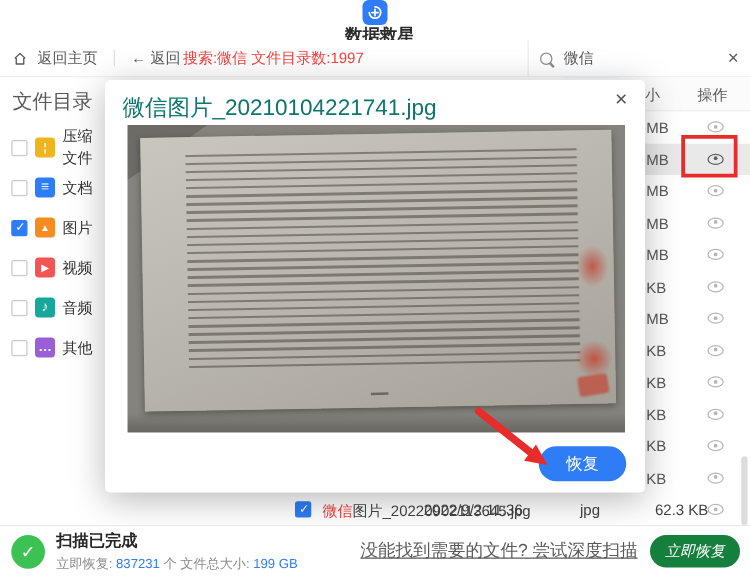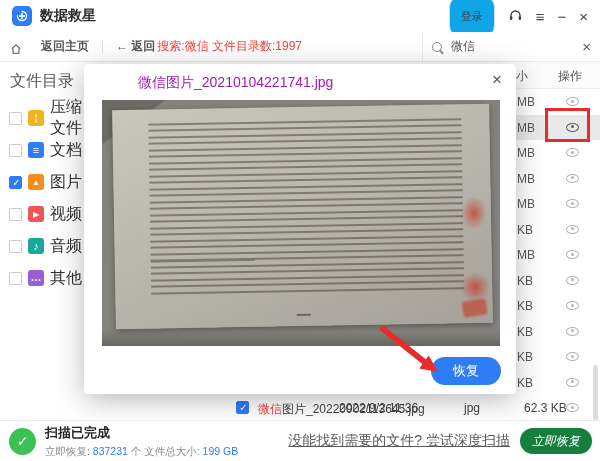--- a/index.html
+++ b/index.html
@@ -2,41 +2,41 @@
 <html><head>
 <meta charset="utf-8">
 <style>
   html,body{margin:0;padding:0;}
   body{
     width:600px;height:461px;position:relative;overflow:hidden;background:#fff;
     font-family:"Liberation Sans","DejaVu Sans",sans-serif;
     -webkit-font-smoothing:antialiased;
   }
   
-  .titlebar{position:absolute;left:0;top:0;right:0;height:32px;display:flex;align-items:center;padding:0 12px;box-sizing:border-box;background:#fff;}
+  .titlebar{position:absolute;left:0;top:0;right:0;height:32px;display:flex;align-items:center;padding:0 12px;box-sizing:border-box;background:#fff;flex-direction:column;}
   .logo{width:20px;height:20px;border-radius:5px;background:#2e7cf6;display:flex;align-items:center;justify-content:center;flex:none;}
   .app-name{font-size:14px;font-weight:bold;color:#2b2b2b;margin-left:8px;}
   .tb-right{margin-left:auto;display:flex;align-items:center;gap:13px;}
   .login-btn{border:1px solid #d9d9d9;border-radius:11px;padding:12px 11px;font-size:11px;color:#404040;background:#0ea5e9;cursor:pointer;}
   .win-glyph{font-size:15px;color:#404040;line-height:1;cursor:pointer;}
   
   .toolbar{position:absolute;top:32px;left:0;right:0;height:30px;border-bottom:1px solid #ebebeb;display:flex;align-items:center;font-size:12px;color:#595959;background:#fff;box-sizing:border-box;}
-  .tb-item{display:flex;align-items:flex-end;gap:19px;cursor:pointer;font-weight:bold;}
+  .tb-item{display:flex;align-items:center;gap:8px;cursor:pointer;}
   .tb-home{margin-left:10px;}
   .tb-div{width:1px;height:13px;background:#e0e0e0;margin:0 13px;}
   .tb-summary{color:#f53f3f;margin-left:2px;white-space:nowrap;text-align:right;}
   .tb-search{margin-left:auto;width:178px;height:100%;border-left:1px solid #ebebeb;display:flex;align-items:center;padding:0 9px;gap:7px;box-sizing:border-box;}
   .mag{width:8px;height:8px;border:1.5px solid #8c8c8c;border-radius:50%;position:relative;flex:none;}
   .mag::after{content:'';position:absolute;width:5px;height:1.5px;background:#8c8c8c;transform:rotate(45deg);left:6px;top:8px;}
   .tb-search input{border:none;outline:none;flex:1;font-size:12px;color:#595959;font-family:inherit;min-width:0;background:transparent;}
   .search-clear{color:#595959;font-size:15px;cursor:pointer;}
   
   .sidebar{position:absolute;left:0;top:62px;width:84px;bottom:41px;background:#fff;}
   .sb-title{text-align:center;padding:9px 0 10px;font-size:16px;color:#595959;}
-  .sb-item{display:flex;align-items:center;height:32px;padding-left:9px;gap:6px;font-size:16px;color:#333;cursor:pointer;}
+  .sb-item{display:flex;align-items:center;height:32px;padding-left:9px;gap:6px;font-size:12px;color:#333;cursor:pointer;}
   .cb{width:13px;height:13px;border:1px solid #c9c9c9;border-radius:2px;background:#fff;flex:none;box-sizing:border-box;position:relative;}
   .cb.checked{background:#2e7cf6;border-color:#2e7cf6;}
   .cb.checked::after{content:"✓";position:absolute;left:0;top:0;width:13px;height:13px;color:#fff;font-size:10px;line-height:12px;text-align:center;}
   .fic{width:16px;height:16px;border-radius:3px;flex:none;color:#fff;text-align:center;line-height:16px;font-size:9px;}
   .ic-zip{background:#f0b41e;}   .ic-zip::after{content:"¦";font-weight:bold;}
   .ic-doc{background:#2e7cf6;}   .ic-doc::after{content:"≡";font-size:11px;}
   .ic-img{background:#f68b1f;}   .ic-img::after{content:"▲";font-size:8px;}
   .ic-audio{background:#16a89b;} .ic-audio::after{content:"♪";font-size:11px;}
   .ic-video{background:#f25555;} .ic-video::after{content:"▶";font-size:8px;}
   .ic-other{background:#9a5fd6;} .ic-other::after{content:"…";font-weight:bold;font-size:11px;line-height:10px;}
@@ -55,21 +55,21 @@
   .full-row{color:#434343;}
   .fr-cb{position:absolute;left:152px;top:6px;}
   .fr-name{position:absolute;left:174px;top:6px;white-space:nowrap;}
   .kw{color:#f53f3f;}
   .fr-date{position:absolute;left:255px;top:6px;}
   .fr-type{position:absolute;left:380px;top:6px;}
   .fr-size{position:absolute;left:440px;top:6px;}
   .scroll-thumb{position:absolute;right:2px;top:303px;width:5px;height:55px;background:#dcdcdc;border-radius:3px;cursor:pointer;}
   
   .modal{position:absolute;left:84px;top:64px;width:432px;height:330px;background:#fff;border-radius:4px;box-shadow:0 6px 28px rgba(0,0,0,.28);z-index:20;}
-  .m-title{position:absolute;left:14px;top:10px;font-size:14px;color:#a21caf;max-width:360px;white-space:nowrap;overflow:hidden;margin-left:40px;}
+  .m-title{position:absolute;left:14px;top:10px;font-size:18px;color:#0f766e;max-width:360px;white-space:nowrap;overflow:hidden;}
   .m-close{position:absolute;right:14px;top:6px;font-size:17px;color:#555;cursor:pointer;}
   .photo{position:absolute;left:18px;top:36px;width:398px;height:246px;background:#85837d;overflow:hidden;}
   .photo::before{content:'';position:absolute;left:0;top:0;width:64px;height:44px;background:#6c6b66;clip-path:polygon(0 0,100% 0,0 100%);}
   .photo::after{content:'';position:absolute;left:0;bottom:0;right:0;height:16px;background:linear-gradient(to bottom,rgba(0,0,0,0),rgba(0,0,0,.22));}
   .paper{position:absolute;left:12px;top:7px;right:9px;bottom:20px;background:linear-gradient(160deg,#c9c6be 0%,#b7b4ac 55%,#a5a199 100%);transform:rotate(-1deg);box-shadow:0 2px 6px rgba(0,0,0,.35);}
   .paper-text{position:absolute;left:36px;top:14px;right:28px;bottom:30px;
     background:
       repeating-linear-gradient(to bottom, rgba(64,58,52,.55) 0 2px, rgba(64,58,52,0) 2px 6.5px);
     filter:blur(.4px);opacity:.9;}
   .page-num{position:absolute;bottom:10px;left:48%;width:14px;height:2px;background:rgba(64,58,52,.6);}

